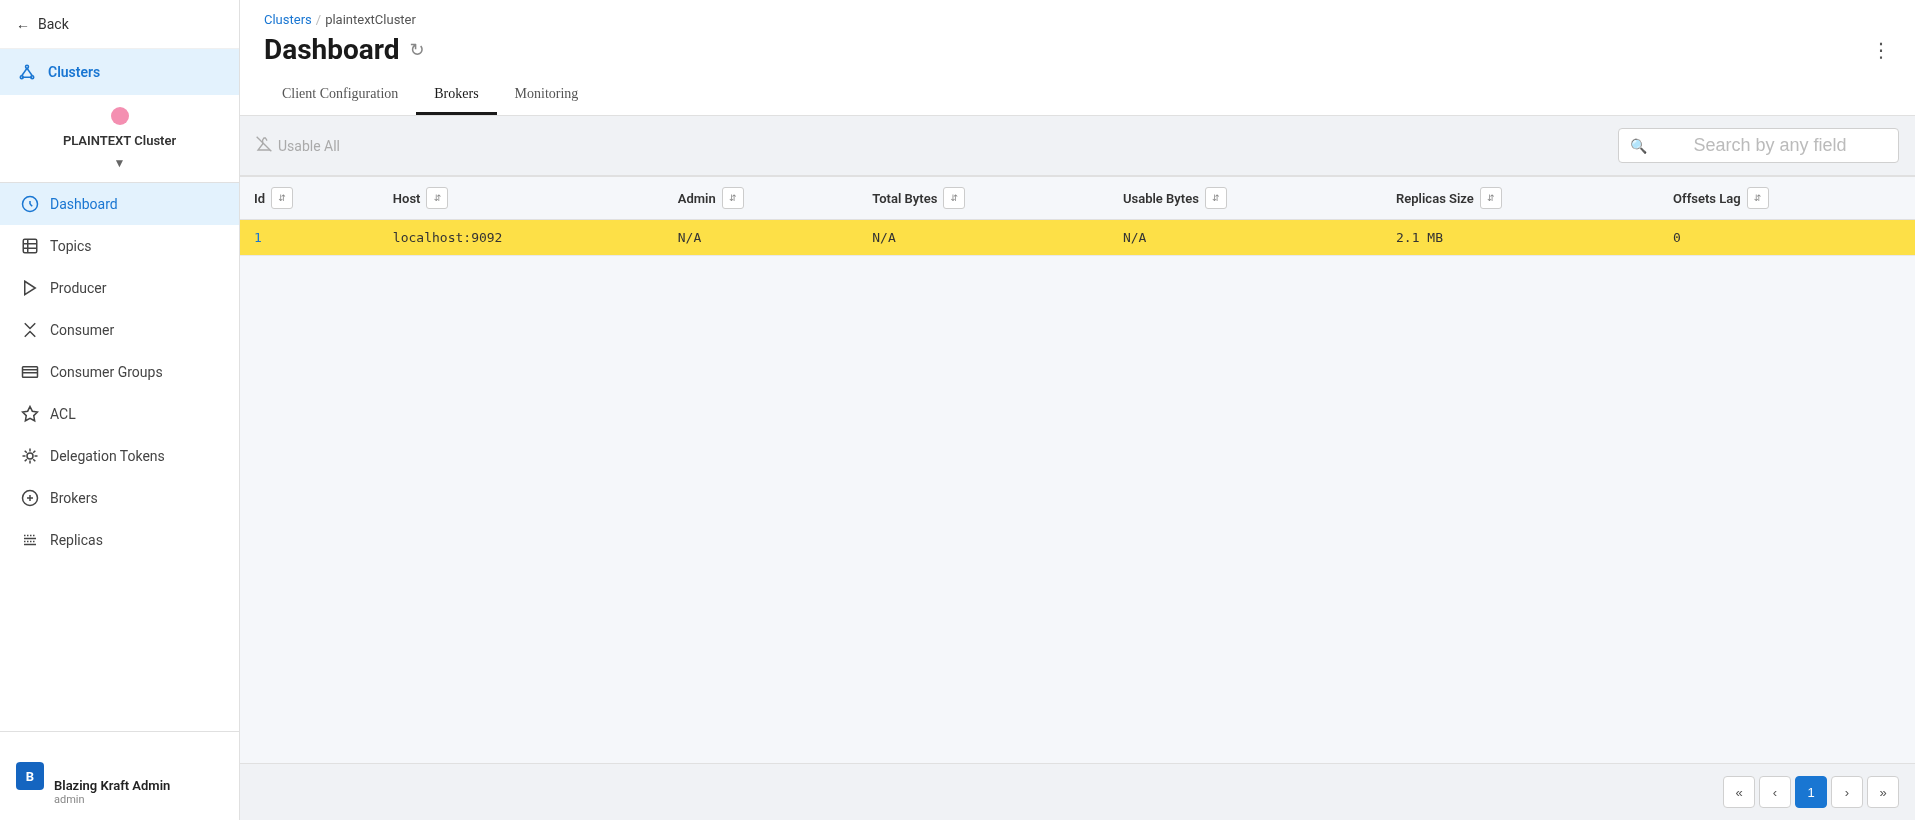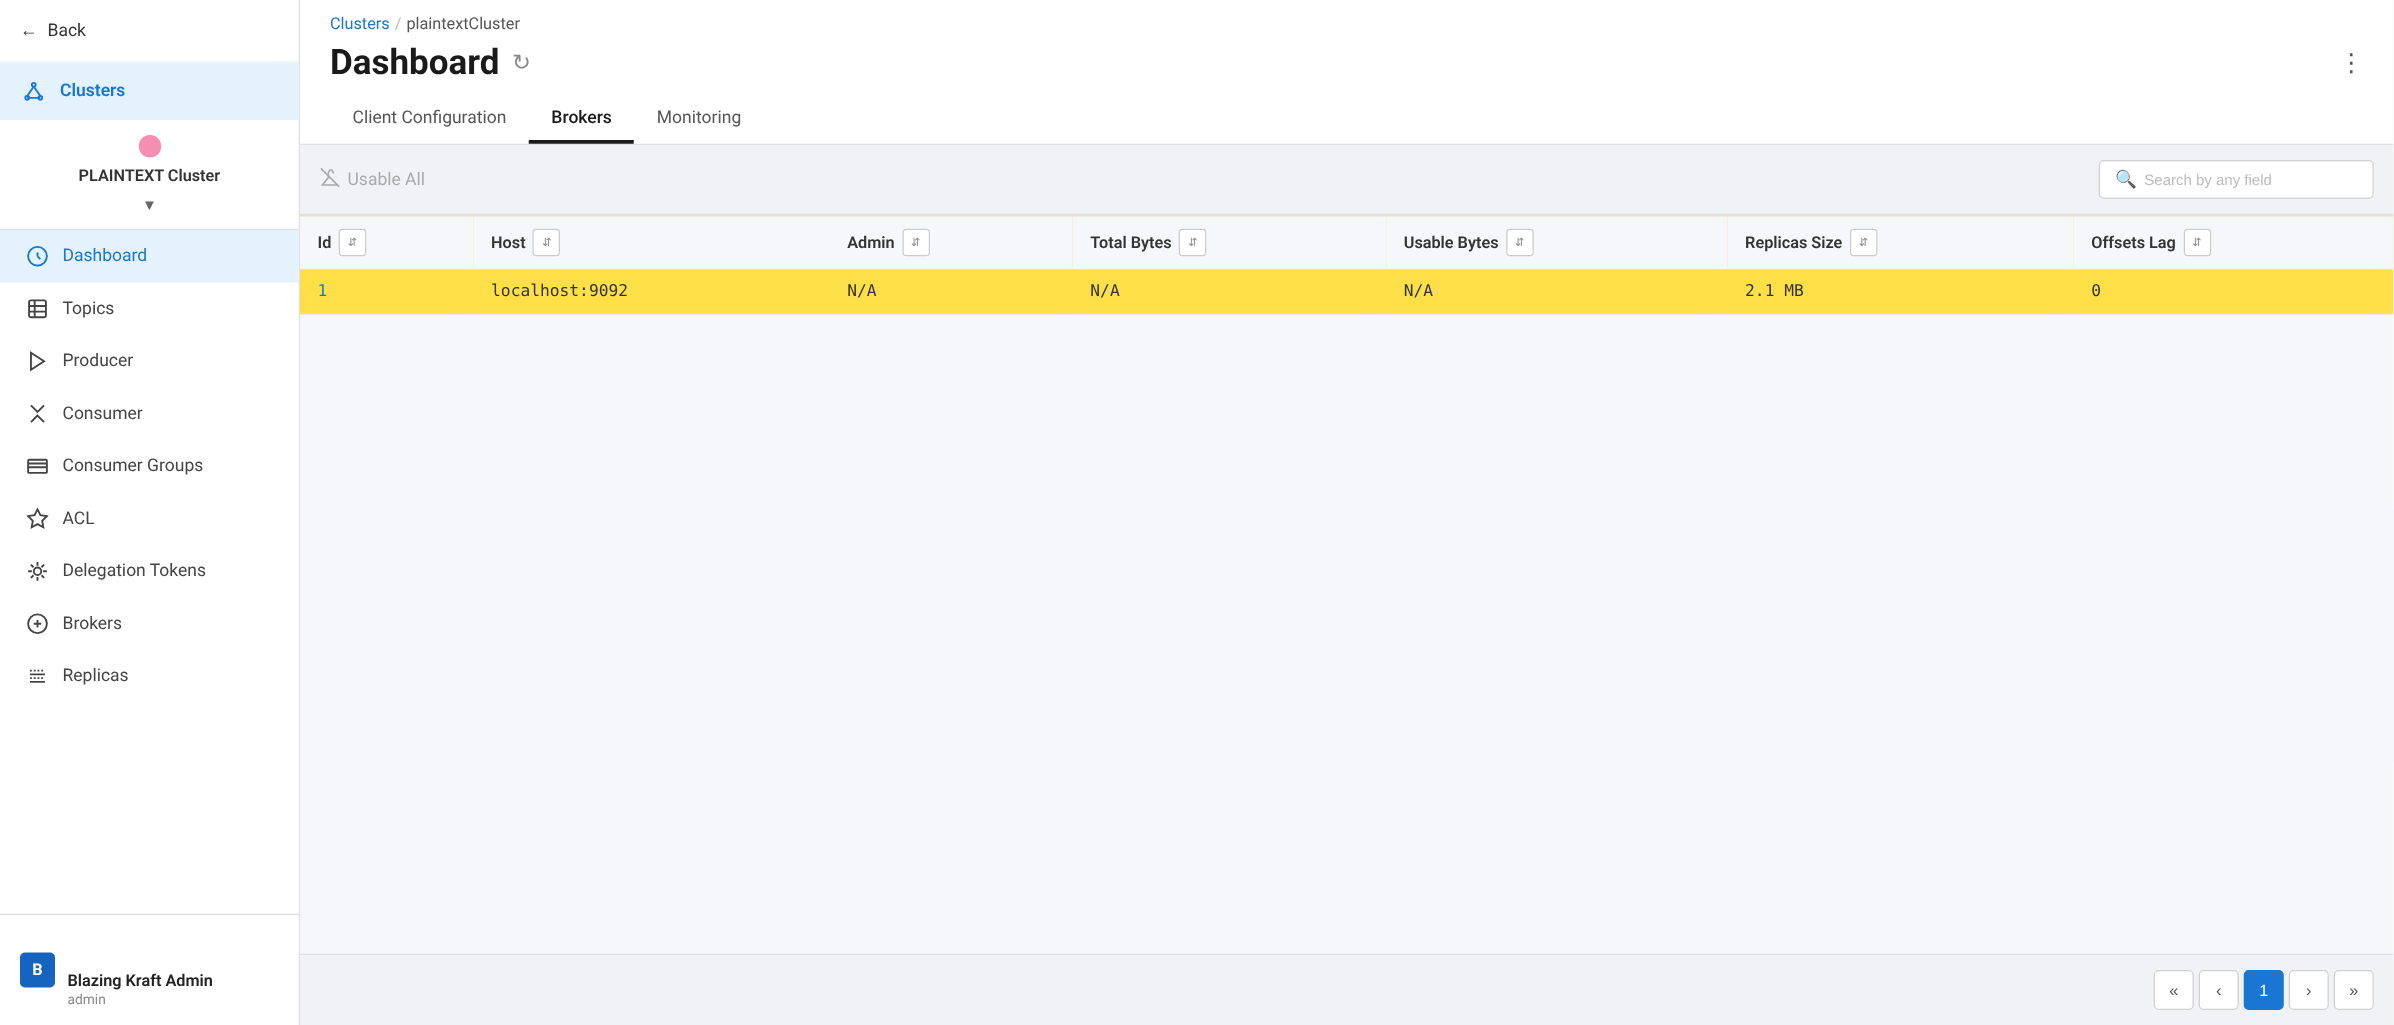--- a/index.html
+++ b/index.html
@@ -40,31 +40,31 @@
     .breadcrumb a { color: #1976d2; text-decoration: none; }
     .breadcrumb-sep { color: #bbb; }
     .breadcrumb-current { color: #555; }
 
     .page-title-row { display: flex; align-items: center; gap: 10px; margin-bottom: 10px; }
     .page-title { font-size: 28px; font-weight: 700; color: #1a1a1a; }
     .refresh-icon { cursor: pointer; color: #888; font-size: 18px; }
     .more-icon { margin-left: auto; cursor: pointer; color: #555; font-size: 20px; }
 
     .tabs { display: flex; gap: 0; }
-    .tab { padding: 10px 18px; font-size: 14px; color: #555; cursor: pointer; border-bottom: 3px solid transparent; white-space: nowrap; }
+    .tab { padding: 10px 18px; font-size: 14px; color: #555; cursor: pointer; border-bottom: 3px solid transparent; white-space: nowrap; font-family: Liberation Serif, serif; }
     .tab.active { color: #1a1a1a; border-bottom: 3px solid #1a1a1a; font-weight: 500; }
 
     
     .table-area { flex: 1; overflow: auto; background: #f5f7fa; display: flex; flex-direction: column; }
 
     .table-toolbar { display: flex; align-items: center; justify-content: space-between; padding: 12px 16px; background: #f0f2f5; border-bottom: 1px solid #e0e0e0; }
     .clear-all-btn { display: flex; align-items: center; gap: 6px; font-size: 14px; color: #aaa; cursor: pointer; }
 
     .search-box { display: flex; align-items: center; gap: 6px; border: 1px solid #d0d0d0; border-radius: 4px; background: #fff; padding: 6px 12px; min-width: 220px; }
-    .search-box input { border: none; outline: none; font-size: 12px; color: #a16207; background: transparent; width: 100%; }
+    .search-box input { border: none; outline: none; font-size: 18px; color: #a16207; background: transparent; width: 100%; text-align: center; }
     .search-box input::placeholder { color: #bbb; }
     .search-icon-sm { color: #bbb; font-size: 14px; }
 
     .data-table { width: 100%; border-collapse: collapse; background: #fde047; }
     .data-table th { background: #f5f7fa; border-bottom: 1px solid #e0e0e0; border-top: 1px solid #e0e0e0; padding: 10px 14px; text-align: left; font-size: 13px; font-weight: 600; color: #333; white-space: nowrap; }
     .th-inner { display: flex; align-items: center; gap: 6px; }
     .sort-btn { display: inline-flex; flex-direction: column; align-items: center; justify-content: center; width: 22px; height: 22px; border: 1px solid #ccc; border-radius: 3px; cursor: pointer; background: #fff; font-size: 9px; color: #888; }
 
     .data-table td { padding: 10px 14px; border-bottom: 1px solid #e8e8e8; font-size: 13px; color: #333; font-family: monospace; }
     .cell-link { color: #1976d2; text-decoration: none; cursor: pointer; }

